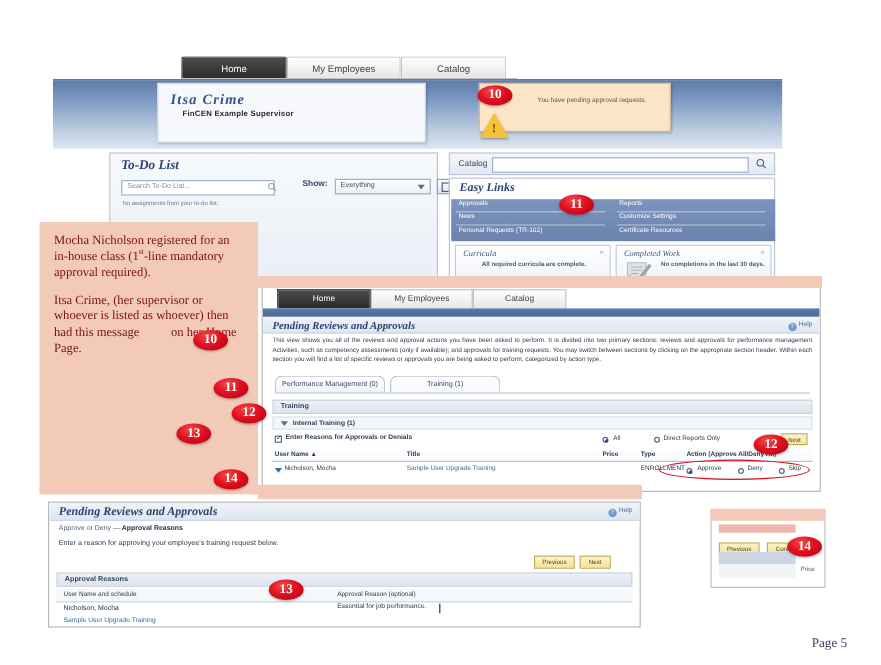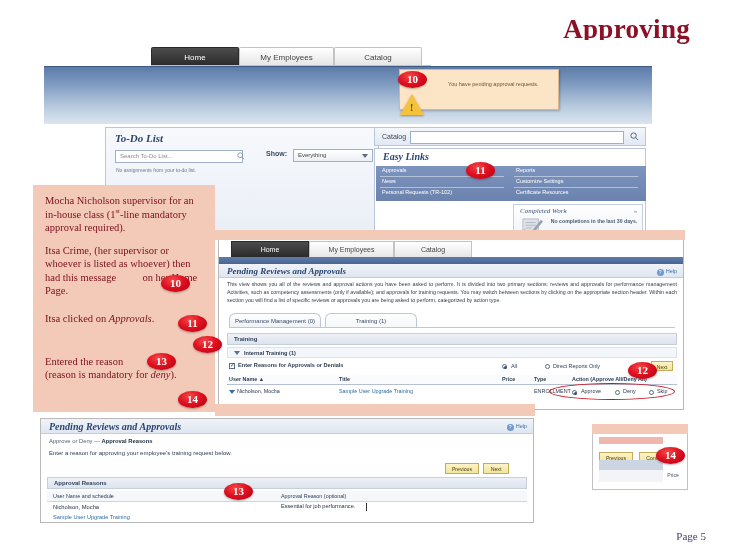--- a/index.html
+++ b/index.html
@@ -87,21 +87,21 @@
   }
   .warn-bang {
     position:absolute; left:366px; top:62px;
     font-size:10px; font-weight:bold; color:#6b4a00; font-family:"Liberation Serif",serif;
   }
 
   .lower-area { position:absolute; left:0; top:84px; width:100%; height:120px; background:#ffffff; }
 
   
   .todo {
-    position:absolute; left:61px; top:87px; width:274px; height:113px;
+    position:absolute; left:47px; top:87px; width:274px; height:113px;
     background:linear-gradient(#f7f9fc,#e9eef6); border:1px solid #b9c6da;
   }
   .todo-title {
     position:absolute; left:9px; top:4px;
     font-family:"Liberation Serif", serif; font-style:italic; font-weight:bold;
     font-size:11px; color:#2b4573;
   }
   .todo-search {
     position:absolute; left:9px; top:22px; width:128px; height:13px;
     background:#fff; border:1px solid #9fb0c8; font-size:6px; color:#8a8a8a;
@@ -327,35 +327,38 @@
     color:#ffffff; font-family:"Liberation Serif", serif; font-weight:bold;
     text-align:center; box-shadow:0 1px 2px rgba(0,0,0,.3);
   }
   .badge.sm { width:29px; height:17px; line-height:17px; font-size:11px; }
 </style>
 </head>
 <body>
 
 <div id="stage">
 
-  <div class="slide-title">Approving</div>
 
   <div id="shot-home">
     <div class="hdr-white"></div>
 
 
     <div class="navtabs">
       <div class="navtab t0 active">Home</div>
       <div class="navtab t1">My Employees</div>
       <div class="navtab t2">Catalog</div>
     </div>
     <div class="nav-underline"></div>
 
     <div class="blue-band"></div>
 
+    <div class="userbox">
+      <div class="user-name">Itsa  Crime</div>
+      <div class="user-role">FinCEN Example Supervisor</div>
+    </div>
 
     <div class="alertbox">
       <div class="alert-msg">You have pending approval requests.</div>
     </div>
     <div class="warn-tri"></div>
     <div class="warn-bang">!</div>
 
     <div class="lower-area"></div>
 
     <div class="todo">
@@ -396,20 +399,25 @@
         <div class="el" style="left:6px;  top:23px;">Personal Requests (TR-102)</div>
         <div class="el" style="left:140px;top:1px;">Reports</div>
         <div class="el" style="left:140px;top:12px;">Customize Settings</div>
         <div class="el" style="left:140px;top:23px;">Certificate Resources</div>
         <div class="el-sep" style="left:4px;  top:10px; width:124px;"></div>
         <div class="el-sep" style="left:4px;  top:21px; width:124px;"></div>
         <div class="el-sep" style="left:138px;top:10px; width:124px;"></div>
         <div class="el-sep" style="left:138px;top:21px; width:124px;"></div>
       </div>
 
+      <div class="minicard m1">
+        <div class="mc-title">Curricula</div>
+        <div class="mc-chev">»</div>
+        <div class="mc-body">All required curricula are complete.</div>
+      </div>
       <div class="minicard m2">
         <div class="mc-title">Completed Work</div>
         <div class="mc-chev">»</div>
         <svg class="check-ico" viewBox="0 0 26 22">
           <polygon points="3,1 20,1 20,18 3,18" fill="#dfe3e9" stroke="#b3bac5" stroke-width="1"></polygon>
           <line x1="6" y1="5" x2="17" y2="5" stroke="#aeb6c2" stroke-width="1"></line>
           <line x1="6" y1="8" x2="17" y2="8" stroke="#aeb6c2" stroke-width="1"></line>
           <line x1="6" y1="11" x2="13" y2="11" stroke="#aeb6c2" stroke-width="1"></line>
           <path d="M4 13 L10 20 L24 3" fill="none" stroke="#9aa4b3" stroke-width="3"></path>
         </svg>
@@ -519,42 +527,35 @@
     <div class="cf-price">Price</div>
   </div>
 
   <div class="pink-strip" style="left:215px; top:404px; width:320px; height:12px;"></div>
   <div class="pink-strip" style="left:33px;  top:404px; width:182px; height:8px;"></div>
   <div class="pink-strip" style="left:592px; top:424px; width:96px;  height:10px;"></div>
   <div class="pink-strip" style="left:215px; top:230px; width:470px; height:10px;"></div>
 
   <div id="narration">
     <div class="nar-p" style="top:9px;">
-      <span>Mocha Nicholson supervisor for</span>
+      <span>Mocha Nicholson registered for</span>
       <span>an in-house class (1</span><sup>st</sup><span>-line</span>
       <span>mandatory approval required).</span>
     </div>
 
     <div class="nar-p" style="top:59px;">
       <span>Itsa Crime, (her supervisor or</span>
       <span>whoever is listed as whoever)</span>
       <span>then had this message</span>
       &nbsp;&nbsp;&nbsp;&nbsp;&nbsp;&nbsp;&nbsp;&nbsp;
       <span>on her Home Page.</span>
     </div>
 
-    <div class="nar-p" style="top:127px;">
-      <span>Itsa clicked on </span><i>Approvals</i><span>.</span>
-    </div>
-
-
-    <div class="nar-p" style="top:170px;">
-      <span>Entered the reason</span><br>
-      <span>(reason is mandatory for </span><i>deny</i><span>).</span>
-    </div>
+
+
 
   </div>
 
   <div class="badge sm" style="left:398px; top:71px;">10</div>
   <div class="badge sm" style="left:161px; top:275px;">10</div>
   <div class="badge sm" style="left:466px; top:162px;">11</div>
   <div class="badge sm" style="left:178px; top:315px;">11</div>
   <div class="badge sm" style="left:193px; top:336px;">12</div>
   <div class="badge sm" style="left:628px; top:362px;">12</div>
   <div class="badge sm" style="left:147px; top:353px;">13</div>

